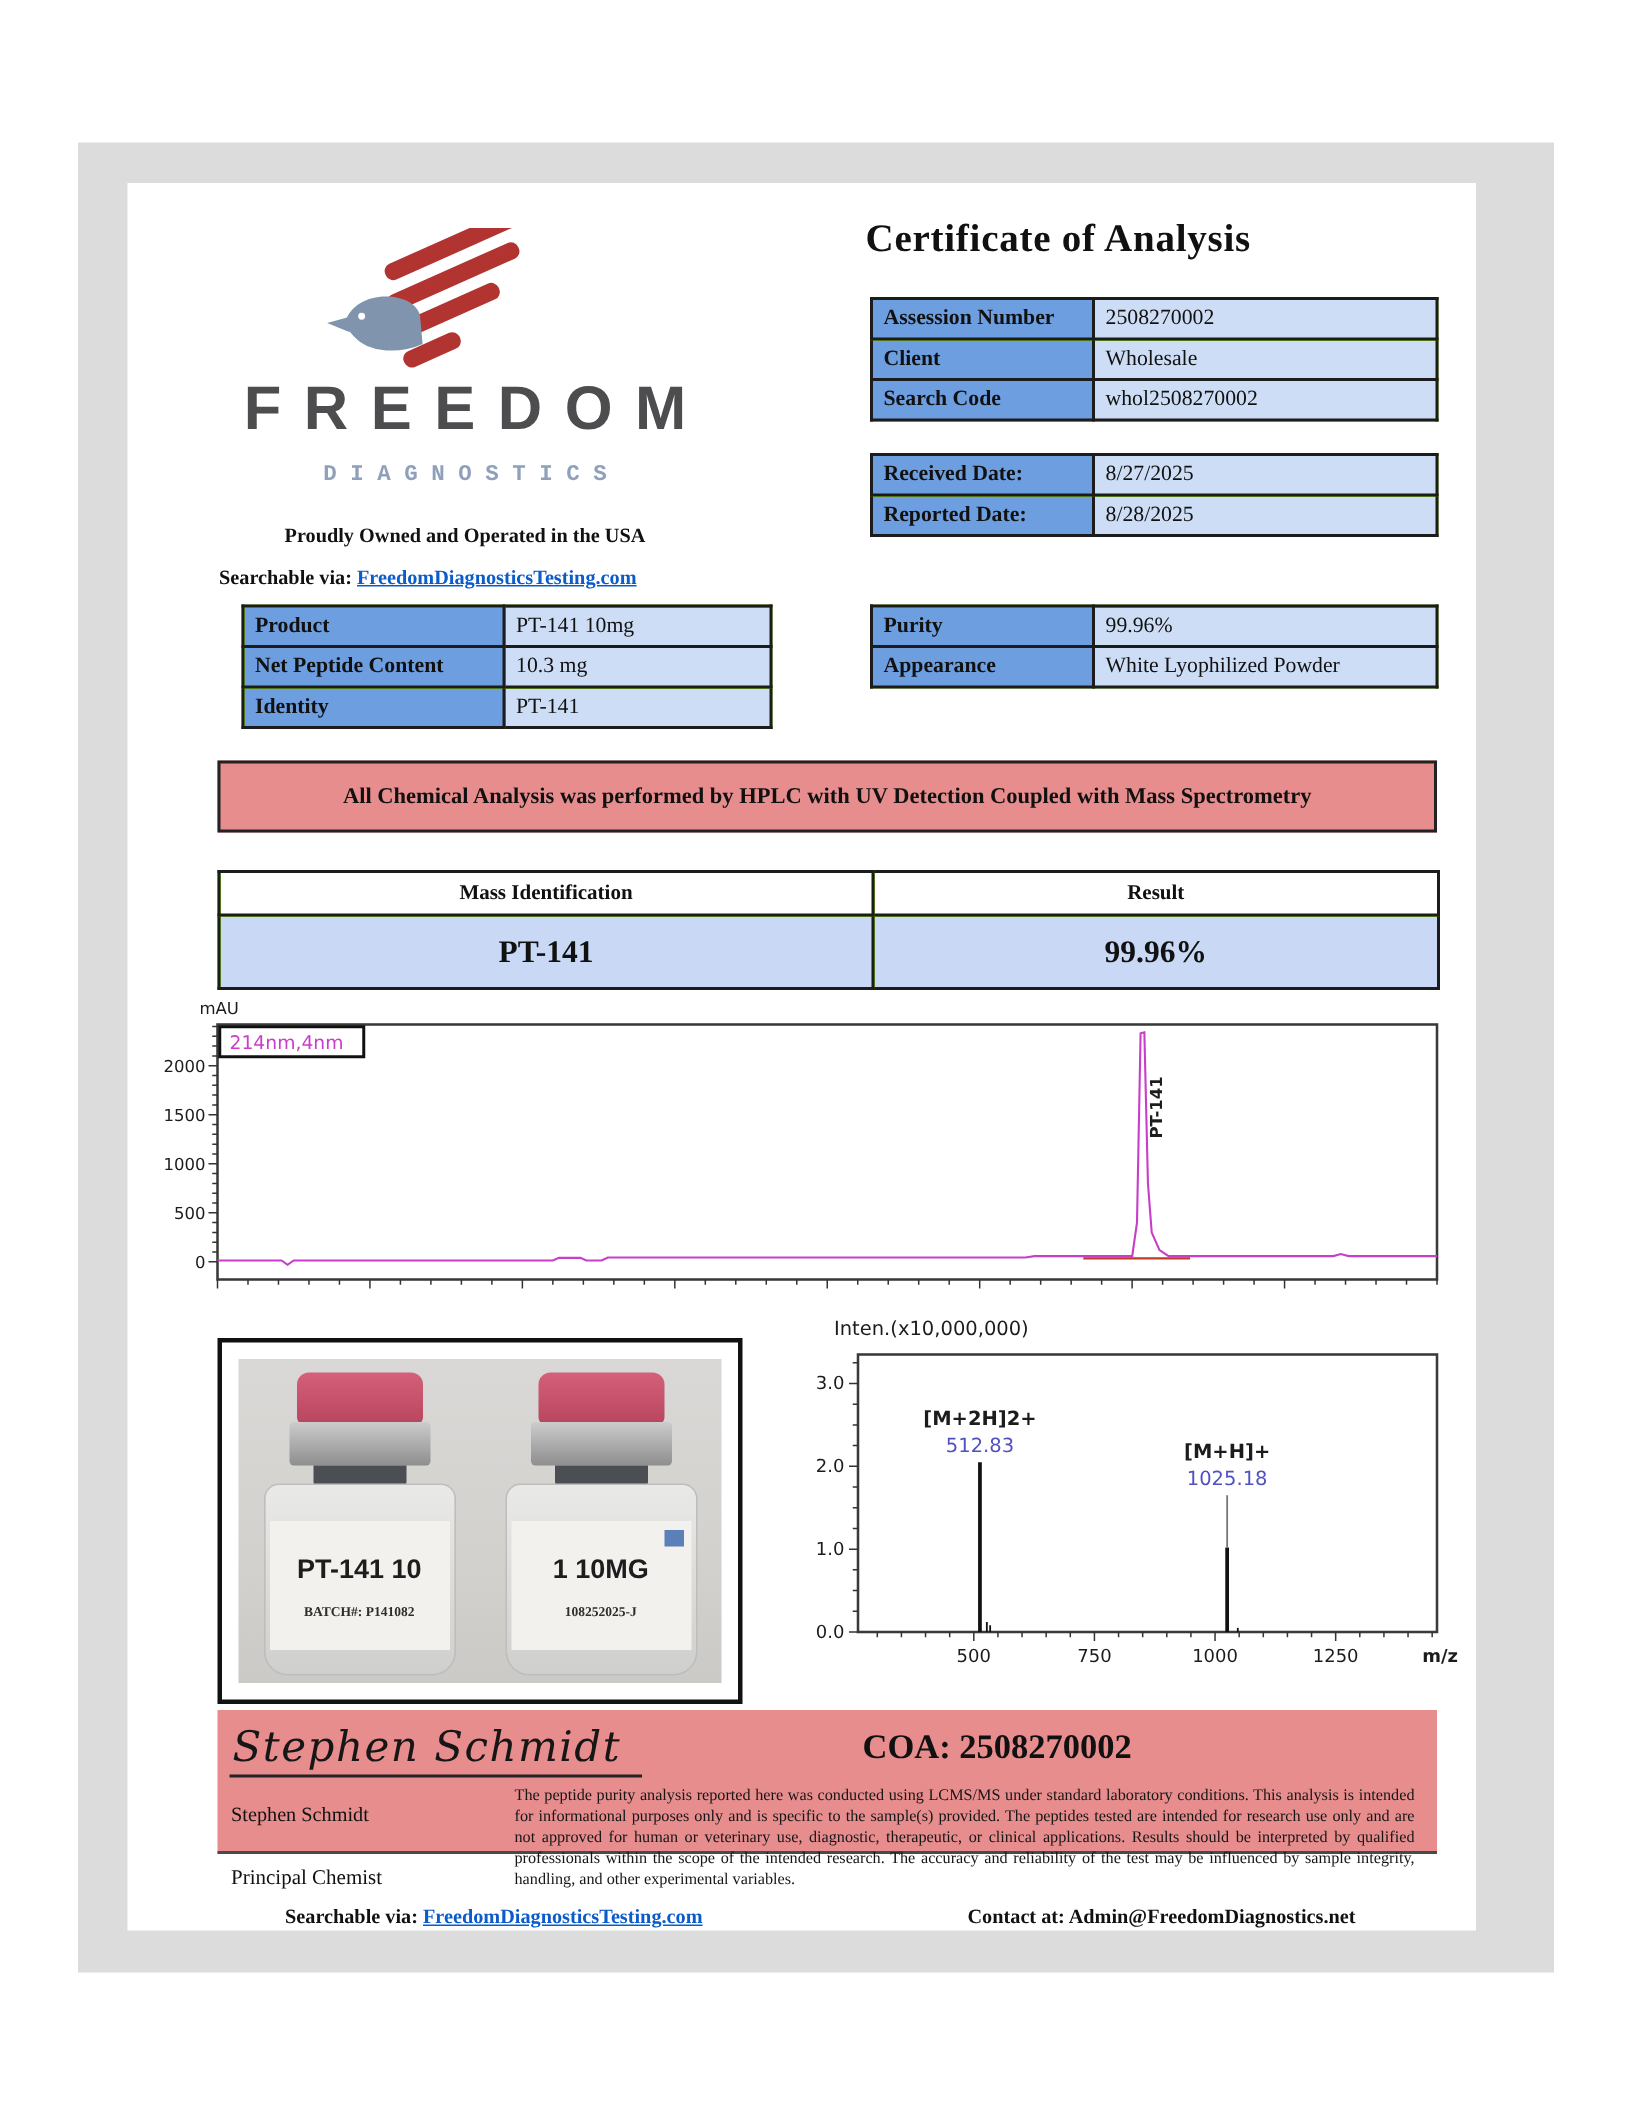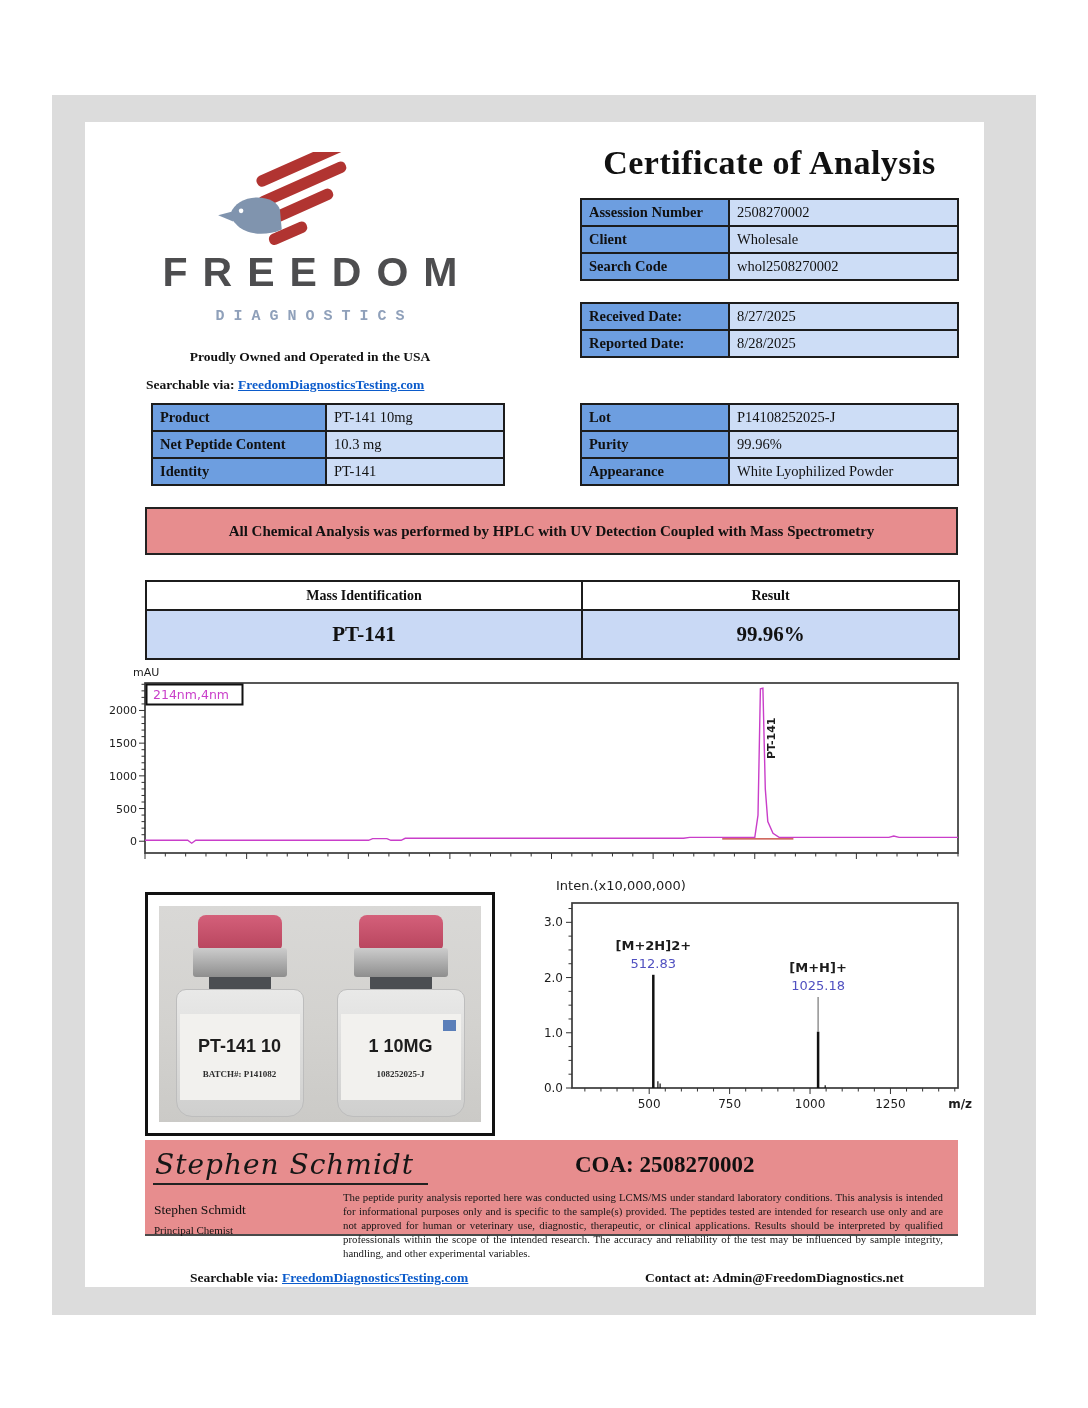--- a/index.html
+++ b/index.html
@@ -12,30 +12,30 @@
 
   
   .brand{position:absolute;left:55px;top:30px;width:340px;text-align:center}
   .brand svg{display:block;margin:0 auto}
   .brand-word{font-family:"Liberation Sans",sans-serif;font-weight:bold;font-size:41px;color:#4d4d4f;letter-spacing:15px;text-indent:15px;line-height:1}
   .brand-sub{font-family:Liberation Mono, monospace;font-weight:bold;font-size:15px;color:#8fa0ba;letter-spacing:9px;text-indent:9px;margin-top:15px}
   .brand-tagline{font-size:13.5px;font-weight:bold;margin-top:24px;color:#111}
   .brand-search{font-size:13.5px;font-weight:bold;margin-top:12px;text-align:left;margin-left:6px}
   a.link, .link{color:#0b5bcb;text-decoration:underline;font-weight:bold;cursor:pointer}
 
-  .doc-title{position:absolute;left:492px;top:22px;width:385px;text-align:center;font-weight:bold;font-size:34px;letter-spacing:.5px}
+  .doc-title{position:absolute;left:492px;top:22px;width:385px;text-align:left;font-weight:bold;font-size:26px;letter-spacing:.5px}
 
   
   table.meta{border-collapse:collapse;position:absolute;table-layout:fixed;background:#84cc16}
   table.meta td{border:2px solid #1c1c1c;padding:1px 7px;font-size:14.5px;height:23px;overflow:hidden;white-space:nowrap}
   td.lbl{background:#6d9ee0;font-weight:bold}
   td.val{background:#cdddf6}
   .info-table{left:495px;top:76px;width:377px}
   .date-table{left:495px;top:180px;width:377px}
-  .product-table{left:66px;top:281px;width:352px}
+  .product-table{left:76px;top:281px;width:352px}
   .lot-table{left:495px;top:281px;width:377px}
 
   .banner{position:absolute;left:60px;top:385px;width:813px;height:48px;background:#e78d8e;border:2px solid #222;
     box-sizing:border-box;display:flex;align-items:center;justify-content:center;font-weight:bold;font-size:15px}
 
   .mass-table{left:60px;top:458px;width:813px}
   .mass-table td.hdr{background:#ffffff;font-weight:bold;text-align:center;font-size:14px;height:25px}
   .mass-table td.big{background:#c9d9f5;font-weight:bold;text-align:center;font-size:21px;height:45px}
 
   
@@ -56,21 +56,21 @@
   .l1{font-family:"Liberation Sans",sans-serif;font-weight:bold;font-size:18px;color:#1d1d1d;white-space:nowrap}
   .l2{font-family:Liberation Serif, serif;font-weight:bold;font-size:9px;color:#2e2e2e;margin-top:12px;white-space:nowrap}
   .sticker{position:absolute;right:5px;top:6px;width:13px;height:11px;background:#5b7fb9}
 
   
   .sig{position:absolute;left:60px;top:1018px;width:813px;height:96px;background:#e78d8e;border-bottom:2px solid #4a4a4a;box-sizing:border-box}
   .sig-script{position:absolute;left:8px;top:8px;font-family:"DejaVu Serif",serif;font-style:italic;font-size:28px;
     letter-spacing:1px;color:#161616;border-bottom:2px solid #222;padding:0 14px 2px 2px}
   .sig-coa{position:absolute;left:430px;top:12px;width:360px;text-align:left;font-weight:bold;font-size:23px}
   .sig-name{position:absolute;left:9px;top:62px;font-size:13.5px}
-  .sig-title{position:absolute;left:9px;top:84px;font-size:11px}
+  .sig-title{position:absolute;left:9px;top:105px;font-size:14px}
   .sig-disc{position:absolute;left:198px;top:50px;width:600px;font-size:10.8px;line-height:1.3;text-align:justify;color:#161616}
 
   
   .footer-search{position:absolute;left:105px;top:1148px;font-weight:bold;font-size:13.5px}
   .footer-contact{position:absolute;left:560px;top:1148px;font-weight:bold;font-size:13.5px}
 </style>
 </head>
 <body>
 
 <div class="mat">
@@ -157,24 +157,20 @@
           </tr>
     </tbody>
       </table>
 
     <table class="meta lot-table">
       <colgroup>
           <col style="width:148px">
           <col style="width:229px">
         </colgroup>
       <tbody>
-          <tr>
-            <td class="lbl">Lot</td>
-            <td class="val">P14108252025-J</td>
-          </tr>
       <tr>
             <td class="lbl">Purity</td>
             <td class="val">99.96%</td>
           </tr>
       <tr>
             <td class="lbl">Appearance</td>
             <td class="val">White Lyophilized Powder</td>
           </tr>
     </tbody>
       </table>

